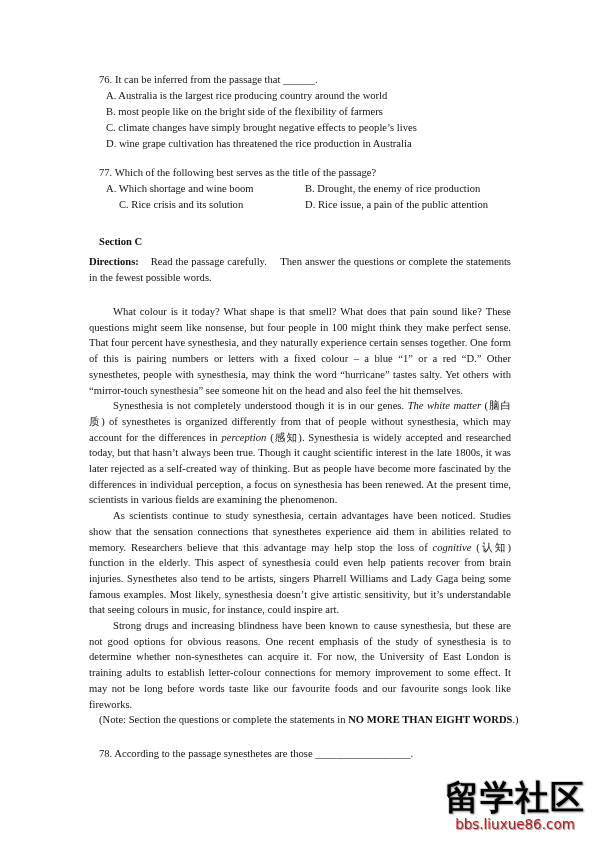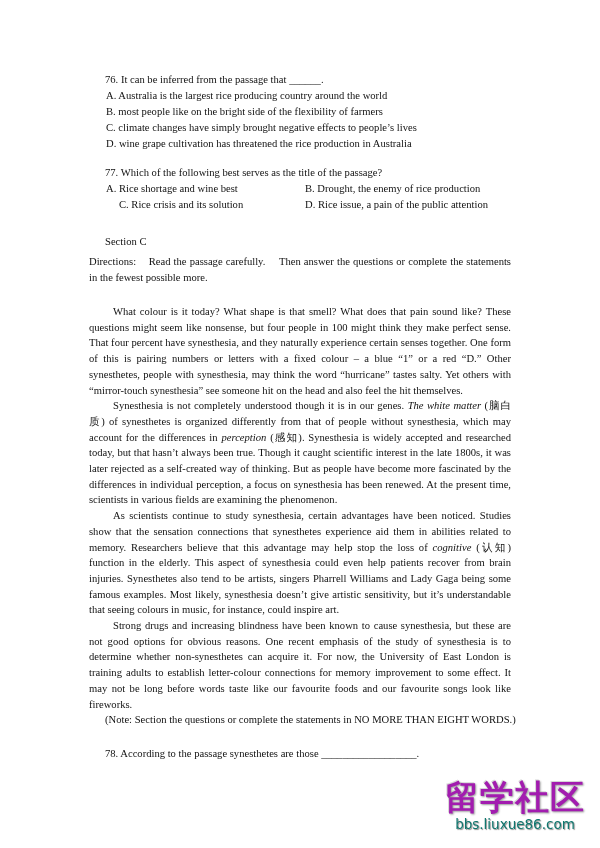--- a/index.html
+++ b/index.html
@@ -2,62 +2,62 @@
 <html><head>
 <meta charset="utf-8">
 <style>
   html, body { margin: 0; padding: 0; background: #ffffff; }
   body {
     width: 600px; height: 848px; position: relative; overflow: hidden;
     font-family: "Liberation Serif", "DejaVu Serif", serif;
     color: #111111; font-size: 10.6px;
   }
   .page { position: absolute; left: 89px; top: 70px; width: 422px; }
-  .line { position: absolute; left: 16px; white-space: nowrap; line-height: 16px; }
+  .line { position: absolute; left: 10px; white-space: nowrap; line-height: 16px; }
   .opt { left: 17px; }
   .opt2 { left: 216px; }
-  .b { font-weight: normal; }
+  .b { font-weight: bold; }
   .i { font-style: italic; }
   .para { position: absolute; left: 0; width: 422px; text-align: justify; line-height: 15.7px; }
   .para p { margin: 0; text-indent: 24px; }
   .watermark {
     position: absolute; left: 440px; top: 778px; width: 150px; height: 66px;
     color: #ffffff; text-align: center;
   }
   .wm-cn {
     font-family: "DejaVu Sans", sans-serif; font-weight: bold; font-size: 34px; letter-spacing: 1px;
-    color: #a21caf; text-shadow: 1px 1px 2px #9a9a9a, -1px -1px 0 #d9d9d9;
+    color: #000000; text-shadow: 1px 1px 2px #9a9a9a, -1px -1px 0 #d9d9d9;
     line-height: 38px;
   }
   .wm-url {
-    font-family: "DejaVu Sans", sans-serif; font-size: 13.5px; color: #0f766e;
+    font-family: "DejaVu Sans", sans-serif; font-size: 13.5px; color: #b91c1c;
     text-shadow: 1px 1px 1px #8c8c8c; line-height: 16px;
   }
 </style>
 </head>
 <body>
 
 <div class="page">
 
   <div class="line" style="top:2px;">76. It can be inferred from the passage that ______.</div>
   <div class="line opt" style="top:18px;">A. Australia is the largest rice producing country around the world</div>
   <div class="line opt" style="top:34px;">B. most people like on the bright side of the flexibility of farmers</div>
   <div class="line opt" style="top:50px;">C. climate changes have simply brought negative effects to people’s lives</div>
   <div class="line opt" style="top:66px;">D. wine grape cultivation has threatened the rice production in Australia</div>
 
   <div class="line" style="top:95px;">77. Which of the following best serves as the title of the passage?</div>
-  <div class="line opt" style="top:111px;">A. Rice shortage and wine best</div>
+  <div class="line opt" style="top:111px;">A. Which shortage and wine boom</div>
   <div class="line opt2" style="top:111px;">B. Drought, the enemy of rice production</div>
   <div class="line opt" style="top:127px;margin-left:13px;">C. Rice crisis and its solution</div>
   <div class="line opt2" style="top:127px;">D. Rice issue, a pain of the public attention</div>
 
   <div class="line b" style="top:164px;">Section C</div>
 
   <div class="para" style="top:184px;">
-    <span class="b">Directions:</span>&nbsp;&nbsp;&nbsp;&nbsp;<span>Read the passage carefully.  Then answer the questions or complete the statements in the fewest possible more.</span>
+    <span class="b">Directions:</span>&nbsp;&nbsp;&nbsp;&nbsp;<span>Read the passage carefully.  Then answer the questions or complete the statements in the fewest possible words.</span>
   </div>
 
   <div class="para" style="top:234px;">
     <p>What colour is it today? What shape is that smell? What does that pain sound like? These questions might seem like nonsense, but four people in 100 might think they make perfect sense. That four percent have synesthesia, and they naturally experience certain senses together. One form of this is pairing numbers or letters with a fixed colour – a blue “1” or a red “D.” Other synesthetes, people with synesthesia, may think the word “hurricane” tastes salty. Yet others with “mirror-touch synesthesia” see someone hit on the head and also feel the hit themselves.</p>
     <p><span>Synesthesia is not completely understood though it is in our genes. </span><span class="i">The white matter</span><span> (脑白质)</span><span> of synesthetes is organized differently from that of people without synesthesia, which may account for the differences in </span><span class="i">perception</span><span> (感知)</span><span>. Synesthesia is widely accepted and researched today, but that hasn’t always been true. Though it caught scientific interest in the late 1800s, it was later rejected as a self-created way of thinking. But as people have become more fascinated by the differences in individual perception, a focus on synesthesia has been renewed. At the present time, scientists in various fields are examining the phenomenon.</span></p>
     <p><span>As scientists continue to study synesthesia, certain advantages have been noticed. Studies show that the sensation connections that synesthetes experience aid them in abilities related to memory. Researchers believe that this advantage may help stop the loss of </span><span class="i">cognitive</span><span> (认知)</span><span> function in the elderly. This aspect of synesthesia could even help patients recover from brain injuries. Synesthetes also tend to be artists, singers Pharrell Williams and Lady Gaga being some famous examples. Most likely, synesthesia doesn’t give artistic sensitivity, but it’s understandable that seeing colours in music, for instance, could inspire art.</span></p>
     <p>Strong drugs and increasing blindness have been known to cause synesthesia, but these are not good options for obvious reasons. One recent emphasis of the study of synesthesia is to determine whether non-synesthetes can acquire it. For now, the University of East London is training adults to establish letter-colour connections for memory improvement to some effect. It may not be long before words taste like our favourite foods and our favourite songs look like fireworks.</p>
   </div>
 
   <div class="line" style="top:642px;"><span>(Note: Section the questions or complete the statements in </span><span class="b">NO MORE THAN EIGHT WORDS</span><span>.)</span></div>

